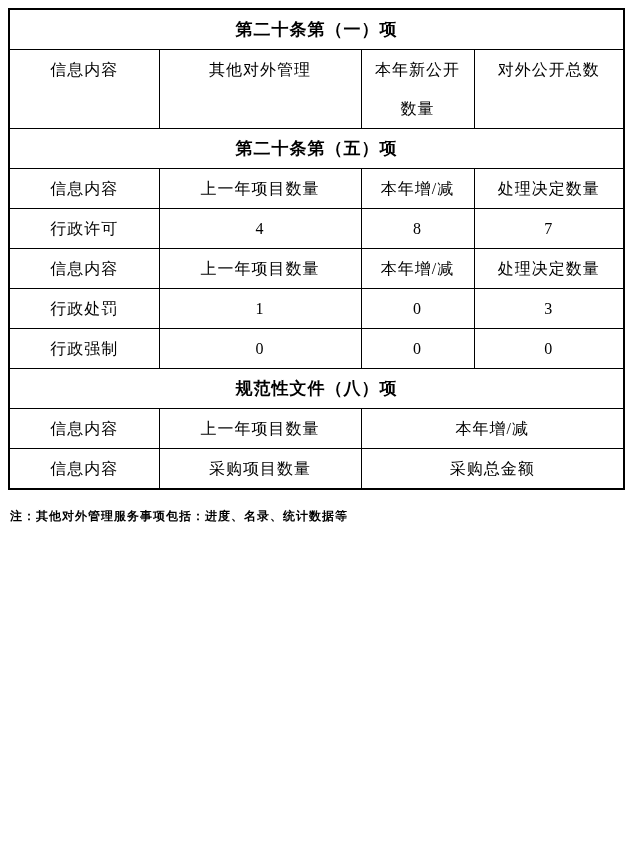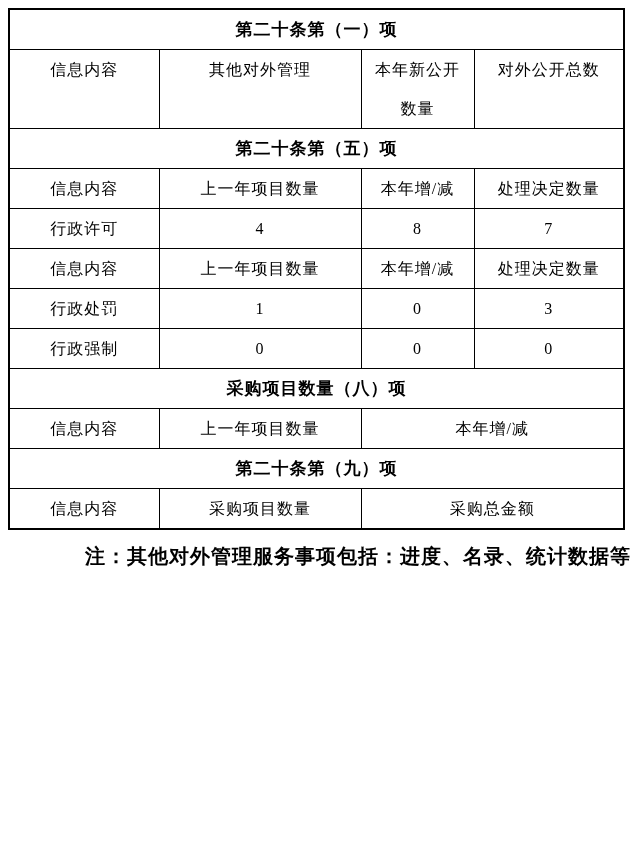--- a/index.html
+++ b/index.html
@@ -36,25 +36,24 @@
     overflow: hidden;
     margin-left: 48px;
   }
   tr.title-row td {
     font-weight: bold;
     font-size: 17px;
     letter-spacing: 1px;
   }
   .note {
     margin: 15px 0 13px 2px;
-    font-size: 20px;
+    font-size: 12px;
     font-weight: bold;
     letter-spacing: 1px;
     line-height: 22px;
-    text-align: right;
   }
 </style>
 </head>
 <body>
 
 <div class="page">
   <div class="doc">
 
     <table class="stats">
       <colgroup>
@@ -105,31 +104,28 @@
         <td>3</td>
       </tr>
       <tr>
         <td>行政强制</td>
         <td>0</td>
         <td>0</td>
         <td>0</td>
       </tr>
 
       <tr class="title-row">
-        <td colspan="4">采购项目数量（八）项</td>
+        <td colspan="4">规范性文件（八）项</td>
       </tr>
       <tr>
         <td>信息内容</td>
         <td>上一年项目数量</td>
         <td colspan="2">本年增/减</td>
       </tr>
 
-      <tr class="title-row">
-        <td colspan="4">第二十条第（九）项</td>
-      </tr>
       <tr>
         <td>信息内容</td>
         <td>采购项目数量</td>
         <td colspan="2">采购总金额</td>
       </tr>
     </tbody>
       </table>
 
     <div class="note">注：其他对外管理服务事项包括：进度、名录、统计数据等</div>
 

